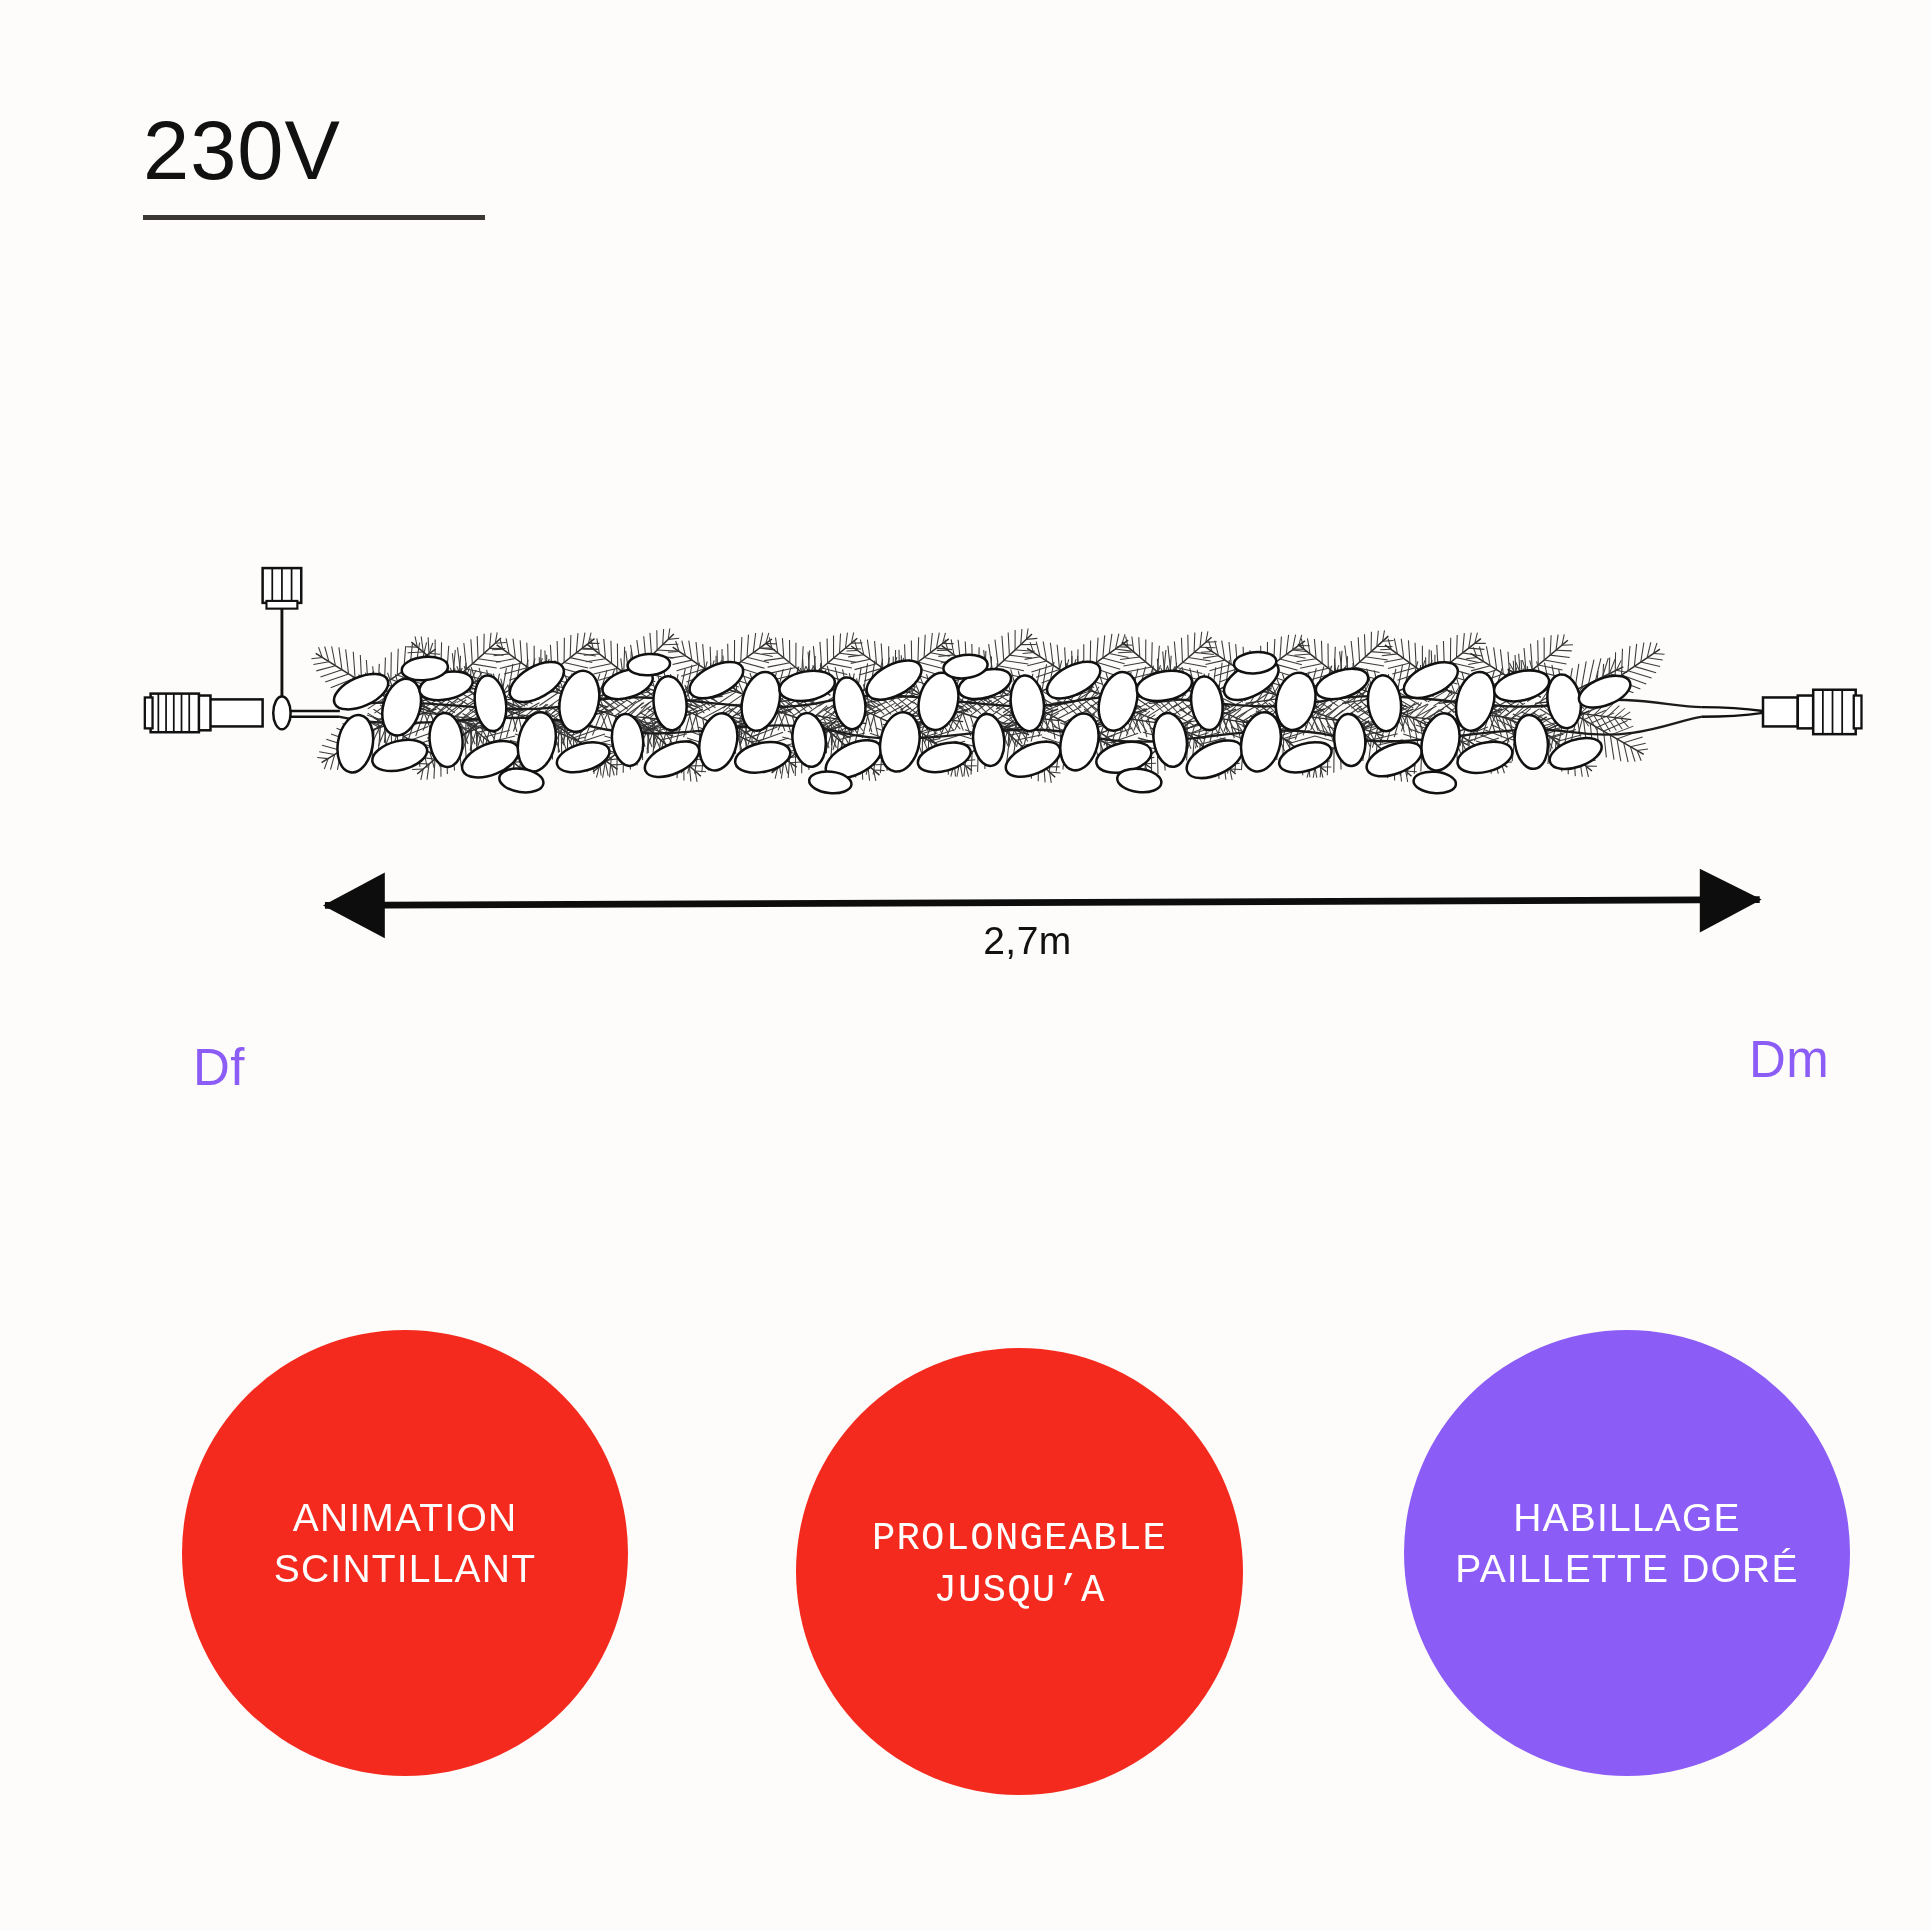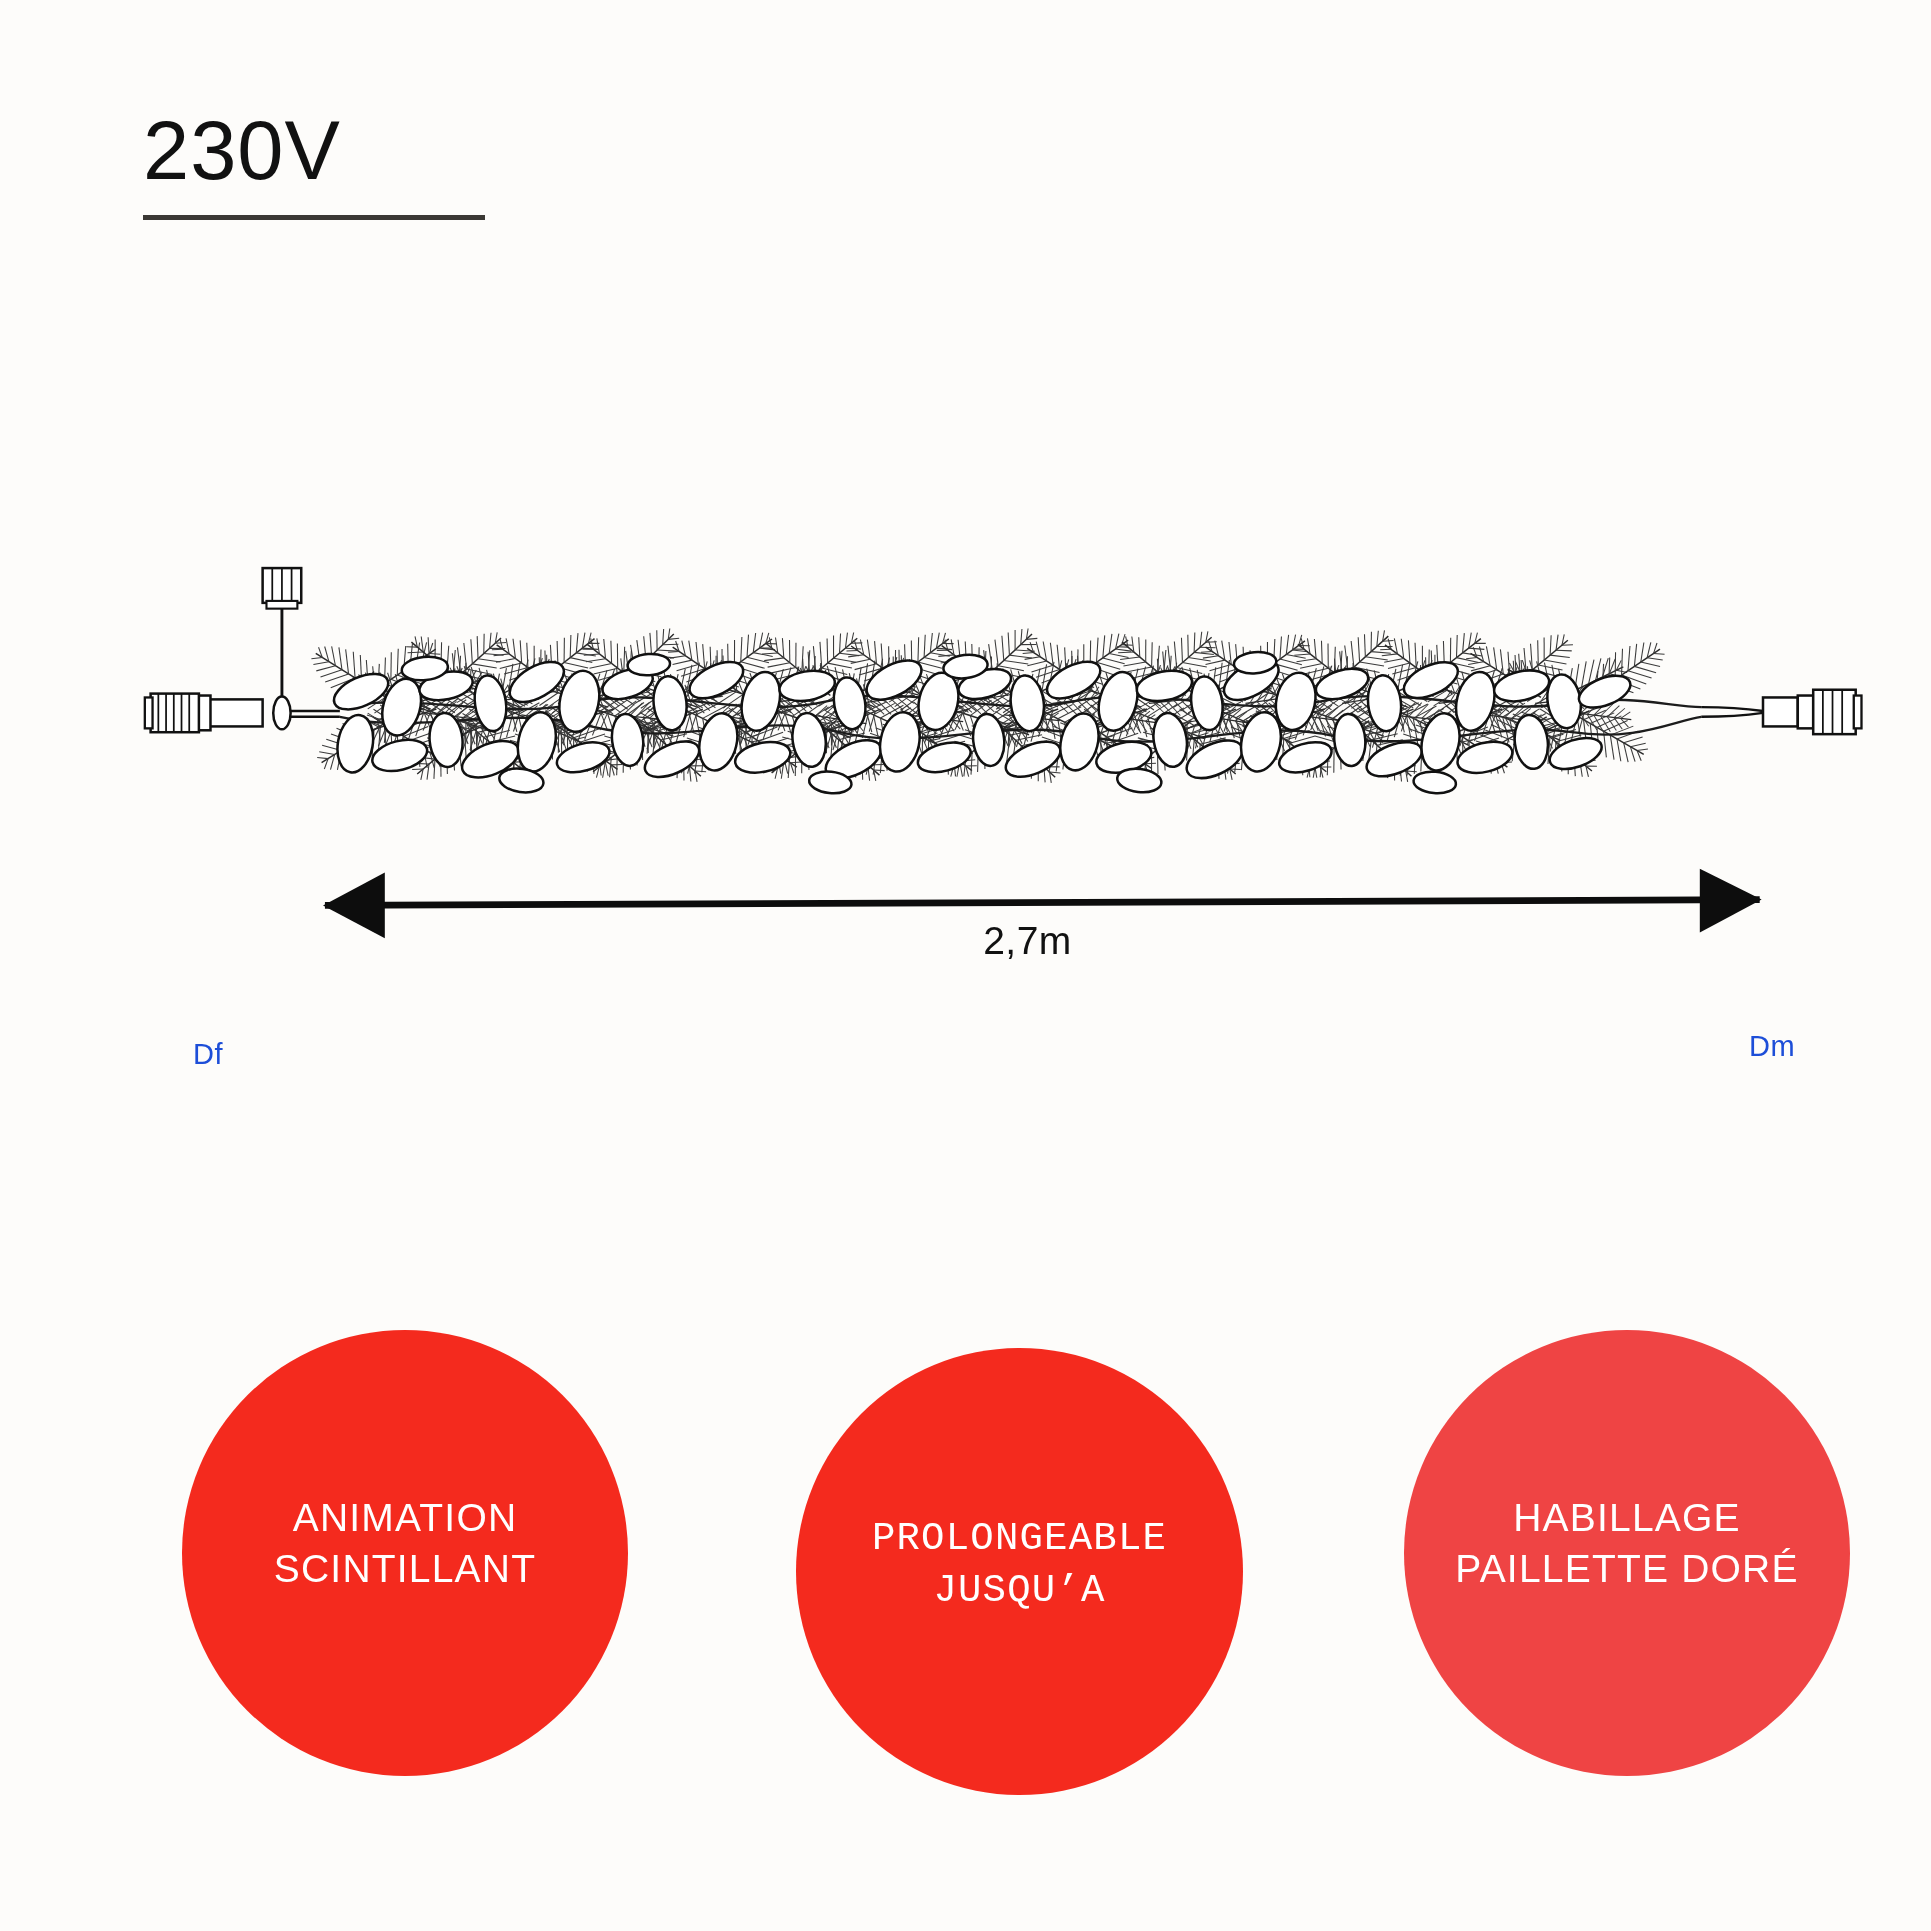--- a/index.html
+++ b/index.html
@@ -47,23 +47,23 @@
     height: 541px;
   }
   #garland-svg {
     position: absolute;
     left: 0;
     top: 0;
   }
 
   .end-label {
     position: absolute;
-    font-size: 29px;
+    font-size: 51px;
     font-weight: 300;
-    color: #1d4ed8;
+    color: #8b5cf6;
     letter-spacing: 0.5px;
     white-space: nowrap;
   }
   #label-df { left: 193px; top: 584px; }
   #label-dm { left: 1743px; top: 576px; margin-left: 6px; }
 
   
   #dimension-row {
     position: absolute;
     left: 0;
@@ -471,20 +471,20 @@
     </div>
   </div>
 
   <div class="badge" id="badge-1" style="background: rgb(244, 42, 30);">
     <div class="badge-text" style="color: rgb(255, 255, 255);">
       <div>PROLONGEABLE</div>
       <div>JUSQU’A</div>
     </div>
   </div>
 
-  <div class="badge" id="badge-2" style="background: #ef4444; align-items: center;">
+  <div class="badge" id="badge-2" style="background: #8b5cf6; align-items: center;">
     <div class="badge-text" style="color: rgb(255, 255, 255);">
       <div>HABILLAGE</div>
       <div>PAILLETTE DORÉ</div>
     </div>
   </div>
 </div>
 
 
 </body></html>

